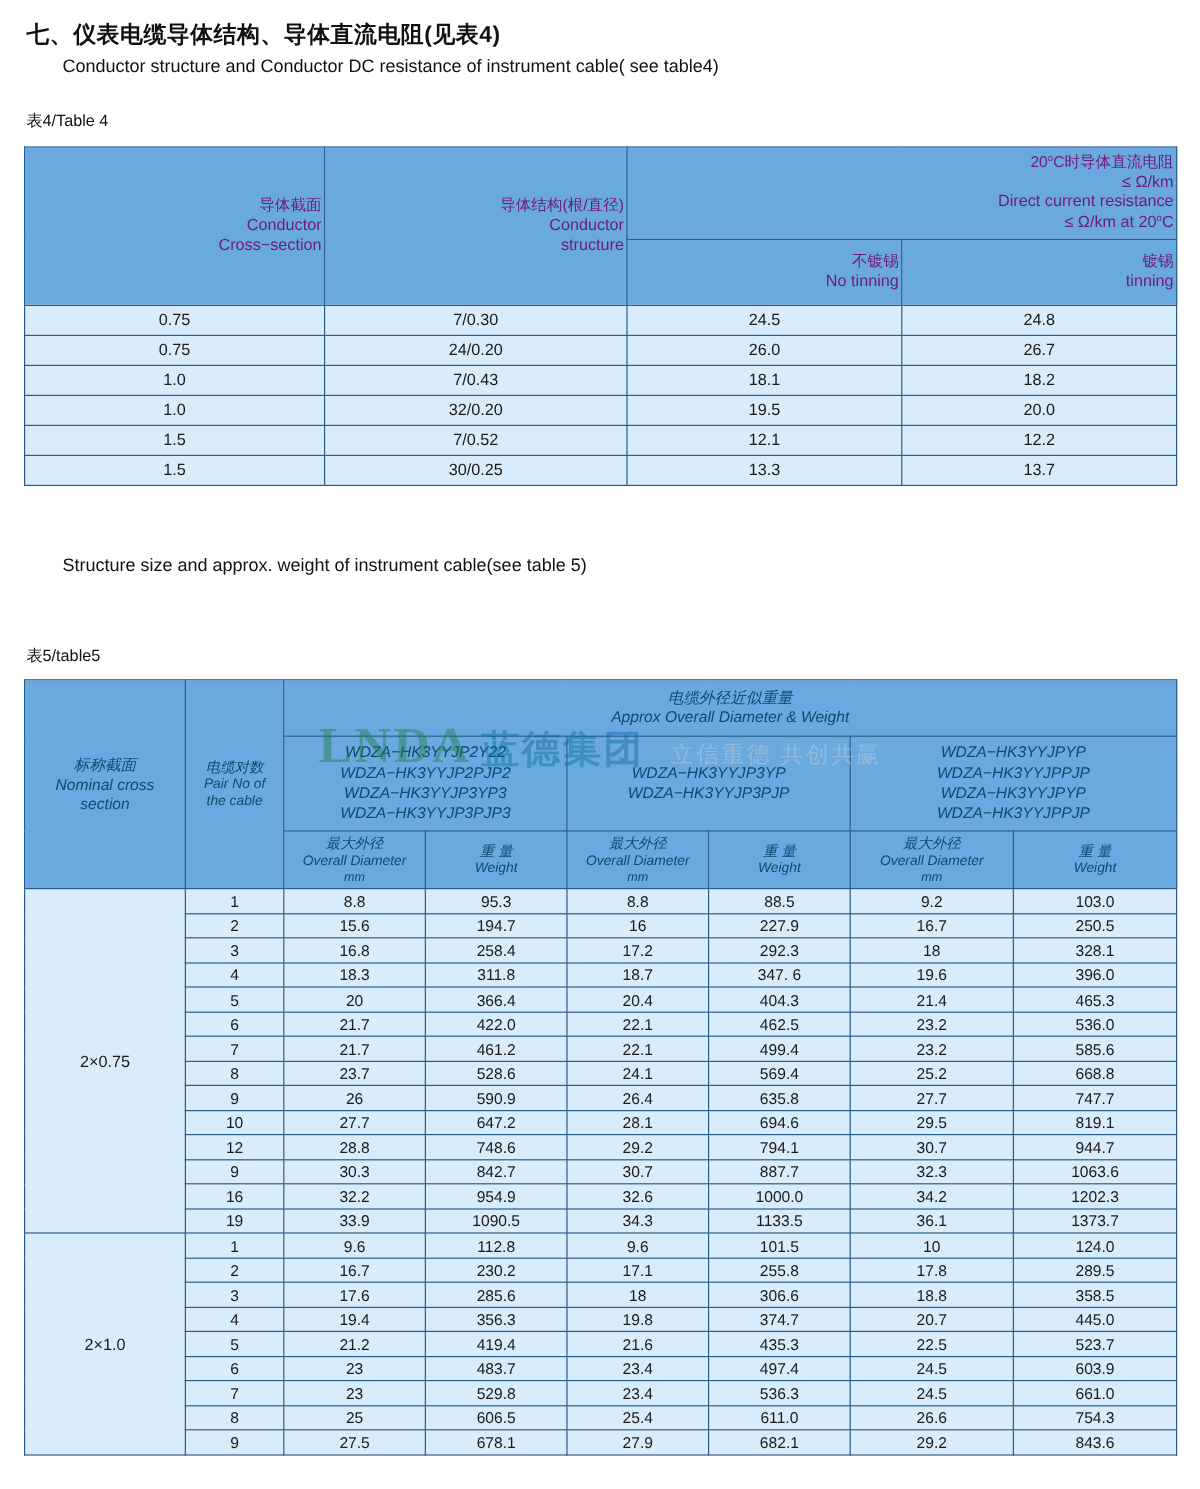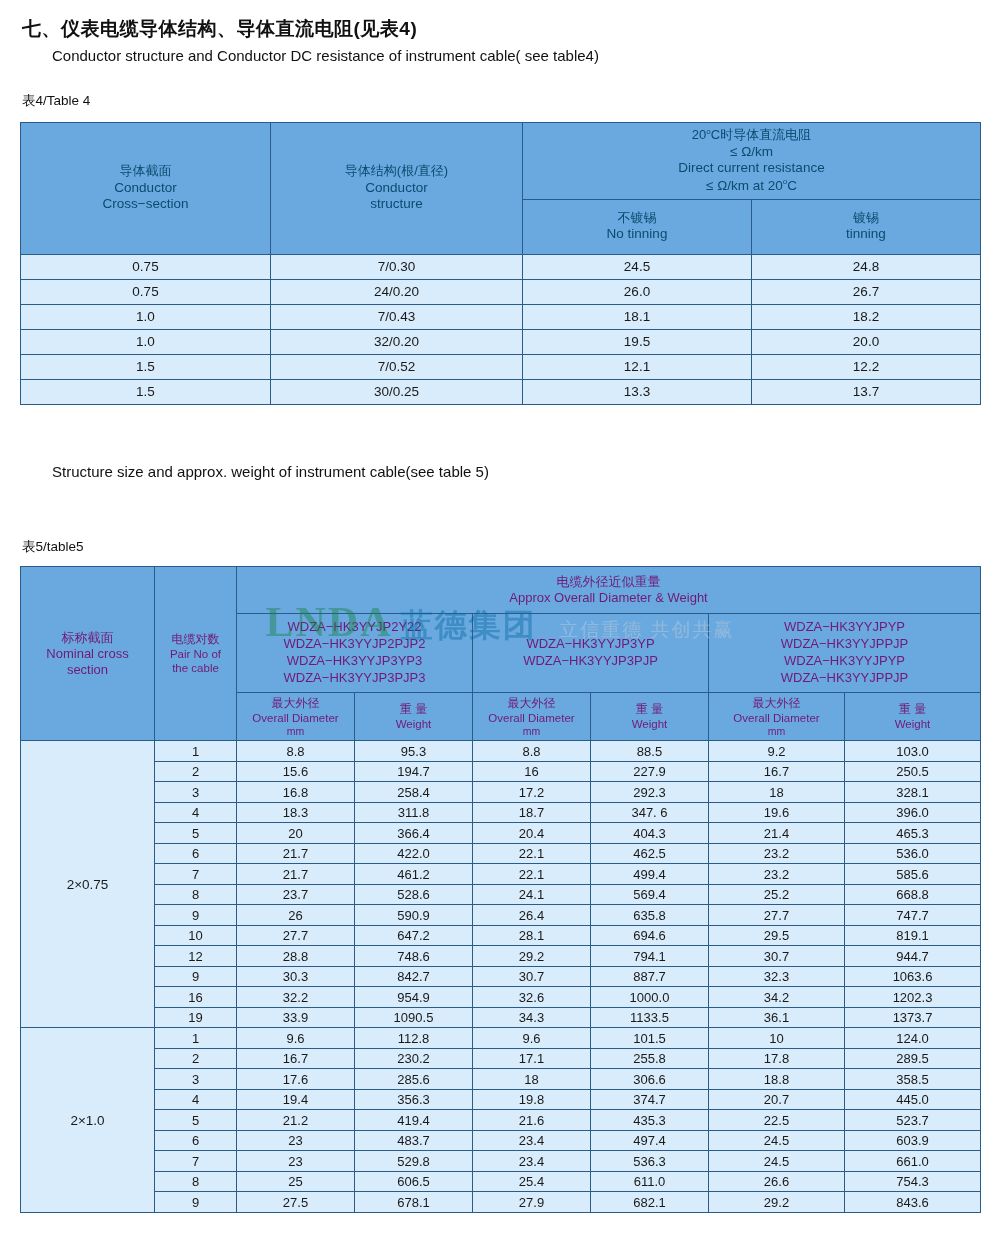--- a/index.html
+++ b/index.html
@@ -52,44 +52,46 @@
     border: 1px solid #2a5c8a;
     text-align: center;
     vertical-align: middle;
     font-weight: normal;
   }
   .t4 {
     width: 960px;
   }
   .t4 th {
     background: #6aa9e0;
-    color: #0c4a6e;
+    color: #701a75;
     font-size: 13px;
     line-height: 1.25;
     padding: 4px 2px;
+    text-align: right;
   }
   .t4 td {
     background: #d8ecfb;
     font-size: 13.5px;
     height: 22px;
     padding: 1px 2px;
   }
   .t4 .hdr-cn { font-size: 13px; }
   .t4 .hdr-en { font-size: 13.5px; }
   sup { font-size: 8px; vertical-align: super; }
 
   .t5 {
     width: 960px;
   }
   .t5 th {
     background: #6aa9e0;
-    color: #701a75;
+    color: #0c4a6e;
     font-size: 12.5px;
     line-height: 1.22;
     padding: 3px 2px;
+    font-style: italic;
   }
   .t5 td {
     background: #d8ecfb;
     font-size: 13px;
     height: 19.5px;
     padding: 0 2px;
   }
   .t5 td.sizecell {
     font-size: 13.5px;
   }

